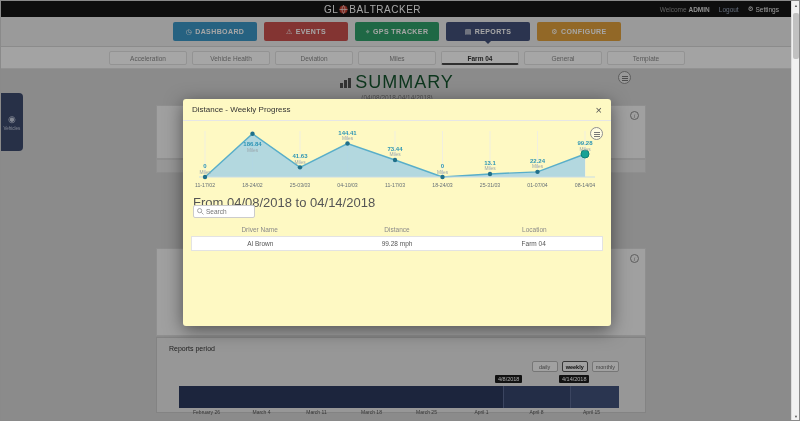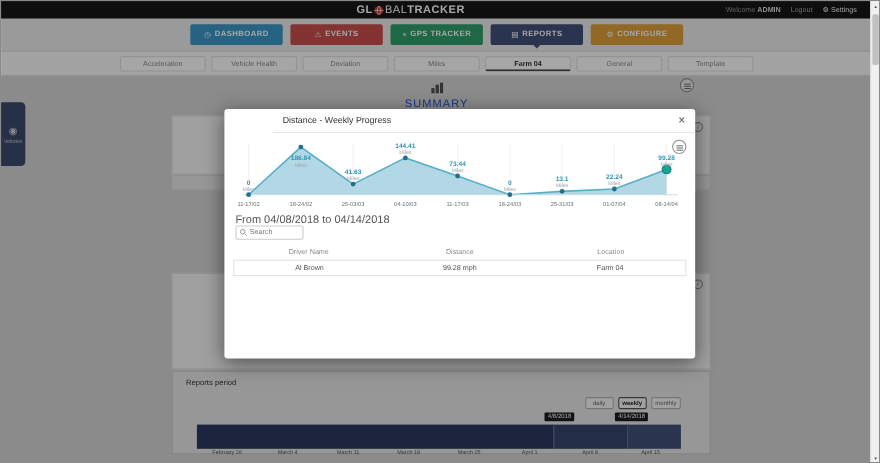--- a/index.html
+++ b/index.html
@@ -2,21 +2,21 @@
 <html><head>
 <meta charset="utf-8">
 <style>
   * { margin:0; padding:0; box-sizing:border-box; }
   body { font-family:"Liberation Sans", sans-serif; background:#fff; }
   .page { position:relative; width:800px; height:421px; border:1px solid #8a8a8a; background:#d6d6d6; overflow:hidden; font-family:"Liberation Sans", sans-serif; }
 
   
   .topbar { position:absolute; left:0; top:0; width:792px; height:16px; background:#161616; z-index:1; }
   .logo { position:absolute; left:323px; top:1px; height:14px; display:flex; align-items:center; color:#fff; font-size:10px; letter-spacing:.5px; }
-  .logo .bold { font-weight:bold; }
+  .logo .bold { font-weight:normal; }
   .logo svg { margin:0 1px; }
   .top-right { position:absolute; right:14px; top:0; height:16px; display:flex; align-items:center; gap:9px; font-size:6.5px; color:#999; }
   .top-right .user { color:#ddd; font-weight:bold; }
   .top-right .lnk { color:#9aa7bd; }
   .top-right .settings { color:#eee; display:flex; align-items:center; gap:2px; }
 
   
   .navbar { position:absolute; left:0; top:16px; width:792px; height:30px; background:#ededed; border-bottom:1px solid #d6d6d6; z-index:1; }
   .navrow { display:flex; justify-content:center; gap:7px; padding-top:5px; }
   .navbtn { position:relative; height:19px; min-width:84px; padding:0 8px; background:var(--c,#888); color:#fff; font-size:7px; font-weight:bold; letter-spacing:.4px; display:flex; align-items:center; justify-content:center; gap:3px; border-radius:2px; }
@@ -27,21 +27,21 @@
   .tabbar { position:absolute; left:0; top:46px; width:792px; height:22px; background:#fafafa; border-bottom:1px solid #e0e0e0; z-index:1; }
   .tabs { display:flex; justify-content:center; gap:5px; padding-top:4px; }
   .tab { min-width:78px; height:14px; line-height:13px; text-align:center; font-size:6.5px; color:#8a8a8a; background:#fff; border:1px solid #e2e2e2; border-radius:2px; padding:0 6px; }
   .tab.active { color:#333; font-weight:bold; border-bottom:2px solid #4a4a4a; }
 
   
   .vehicles-tab { position:absolute; left:0; top:92px; width:22px; height:58px; background:#3d4a6e; border-radius:0 4px 4px 0; color:#c9d1e2; display:flex; flex-direction:column; align-items:center; justify-content:center; gap:2px; z-index:1; }
   .vehicles-tab .vicon { font-size:9px; }
   .vehicles-tab .vlabel { font-size:4.5px; }
   .summary-wrap { position:absolute; left:0; top:71px; width:792px; text-align:center; z-index:1; }
-  .summary-title { font-size:10px; color:#1d4ed8; letter-spacing:1px; display:inline-flex; align-items:center; gap:4px;flex-direction:column; }
+  .summary-title { font-size:18px; color:#14532d; letter-spacing:1px; display:inline-flex; align-items:center; gap:4px; }
   .summary-sub { font-size:6.5px; color:#787878; margin-top:1px; }
   .ctx-btn { width:13px; height:13px; border:1px solid #909090; border-radius:50%; position:relative; background:rgba(255,255,255,.5); }
   .ctx-btn::before { content:''; position:absolute; left:3px; top:4px; width:6px; height:1px; background:#777; box-shadow:0 2px 0 #777, 0 4px 0 #777; }
   .bg-ctx { position:absolute; left:617px; top:70px; z-index:1; }
   .info-circle { width:9px; height:9px; border:1px solid #8f8f8f; border-radius:50%; color:#8f8f8f; font-size:6px; line-height:8px; text-align:center; font-style:italic; }
   .bg-panel1 { position:absolute; left:155px; top:104px; width:490px; height:54px; background:#f6f6f6; border:1px solid #dcdcdc; z-index:1; }
   .bg-strip  { position:absolute; left:155px; top:158px; width:490px; height:14px; background:#e9e9e9; border:1px solid #dcdcdc; z-index:1; }
   .bg-panel2 { position:absolute; left:155px; top:247px; width:490px; height:88px; background:#f6f6f6; border:1px solid #dcdcdc; z-index:1; }
   .pad-info { position:absolute; right:6px; top:5px; }
 
@@ -57,27 +57,27 @@
   .seg1 { width:324px; background:#2c3a5f; }
   .seg2 { width:67px;  background:#36466d; border-left:1px solid #5b6b94; }
   .seg3 { width:49px;  background:#41527c; border-left:1px solid #5b6b94; }
   .nav-axis { position:absolute; left:22px; top:71px; width:440px; display:flex; }
   .nav-axis span { flex:1; text-align:center; font-size:5px; color:#555; }
 
   
   .overlay { position:absolute; left:0; top:0; width:792px; height:421px; background:rgba(0,0,0,.35); z-index:50; }
 
   
-  .modal { position:absolute; left:203px; top:98px; width:428px; height:227px; background:#ffffff; border-radius:3px; box-shadow:0 4px 18px rgba(0,0,0,.5); z-index:60;padding-left:44px; }
+  .modal { position:absolute; left:182px; top:98px; width:428px; height:227px; background:#fef9c3; border-radius:3px; box-shadow:0 4px 18px rgba(0,0,0,.5); z-index:60; }
   .modal-header { height:22px; border-bottom:1px solid #e6e6e6; display:flex; align-items:center; justify-content:space-between; padding:0 9px; }
   .modal-title { font-size:8px; color:#333; }
   .modal-close { font-size:11px; color:#555; line-height:10px; }
   .chart-export { position:absolute; right:8px; top:28px; z-index:2; }
   .chart-box { position:absolute; left:6px; top:26px; width:416px; height:68px; }
-  .range-text { position:absolute; left:10px; top:96px; font-size:10px; color:#555; }
+  .range-text { position:absolute; left:10px; top:96px; font-size:13px; color:#555; }
   .search-box { position:absolute; left:10px; top:106px; width:62px; height:13px; border:1px solid #ccc; border-radius:2px; display:flex; align-items:center; padding-left:3px; gap:2px; background:#fff; }
   .search-box input { border:none; outline:none; width:46px; font-size:6.5px; color:#555; font-family:"Liberation Sans",sans-serif; }
   .mtable { position:absolute; left:8px; top:124px; width:412px; }
   .thead { display:flex; height:13px; align-items:center; }
   .thead span { flex:1; text-align:center; font-size:6.5px; color:#8a8a8a; }
   .trow { display:flex; height:15px; align-items:center; border:1px solid #e3e3e3; background:#fff; }
   .trow span { flex:1; text-align:center; font-size:6.5px; color:#555; }
 
   
   .scrollbar { position:absolute; right:0; top:0; width:8px; height:421px; background:#f1f1f1; border-left:1px solid #dcdcdc; z-index:70; }

